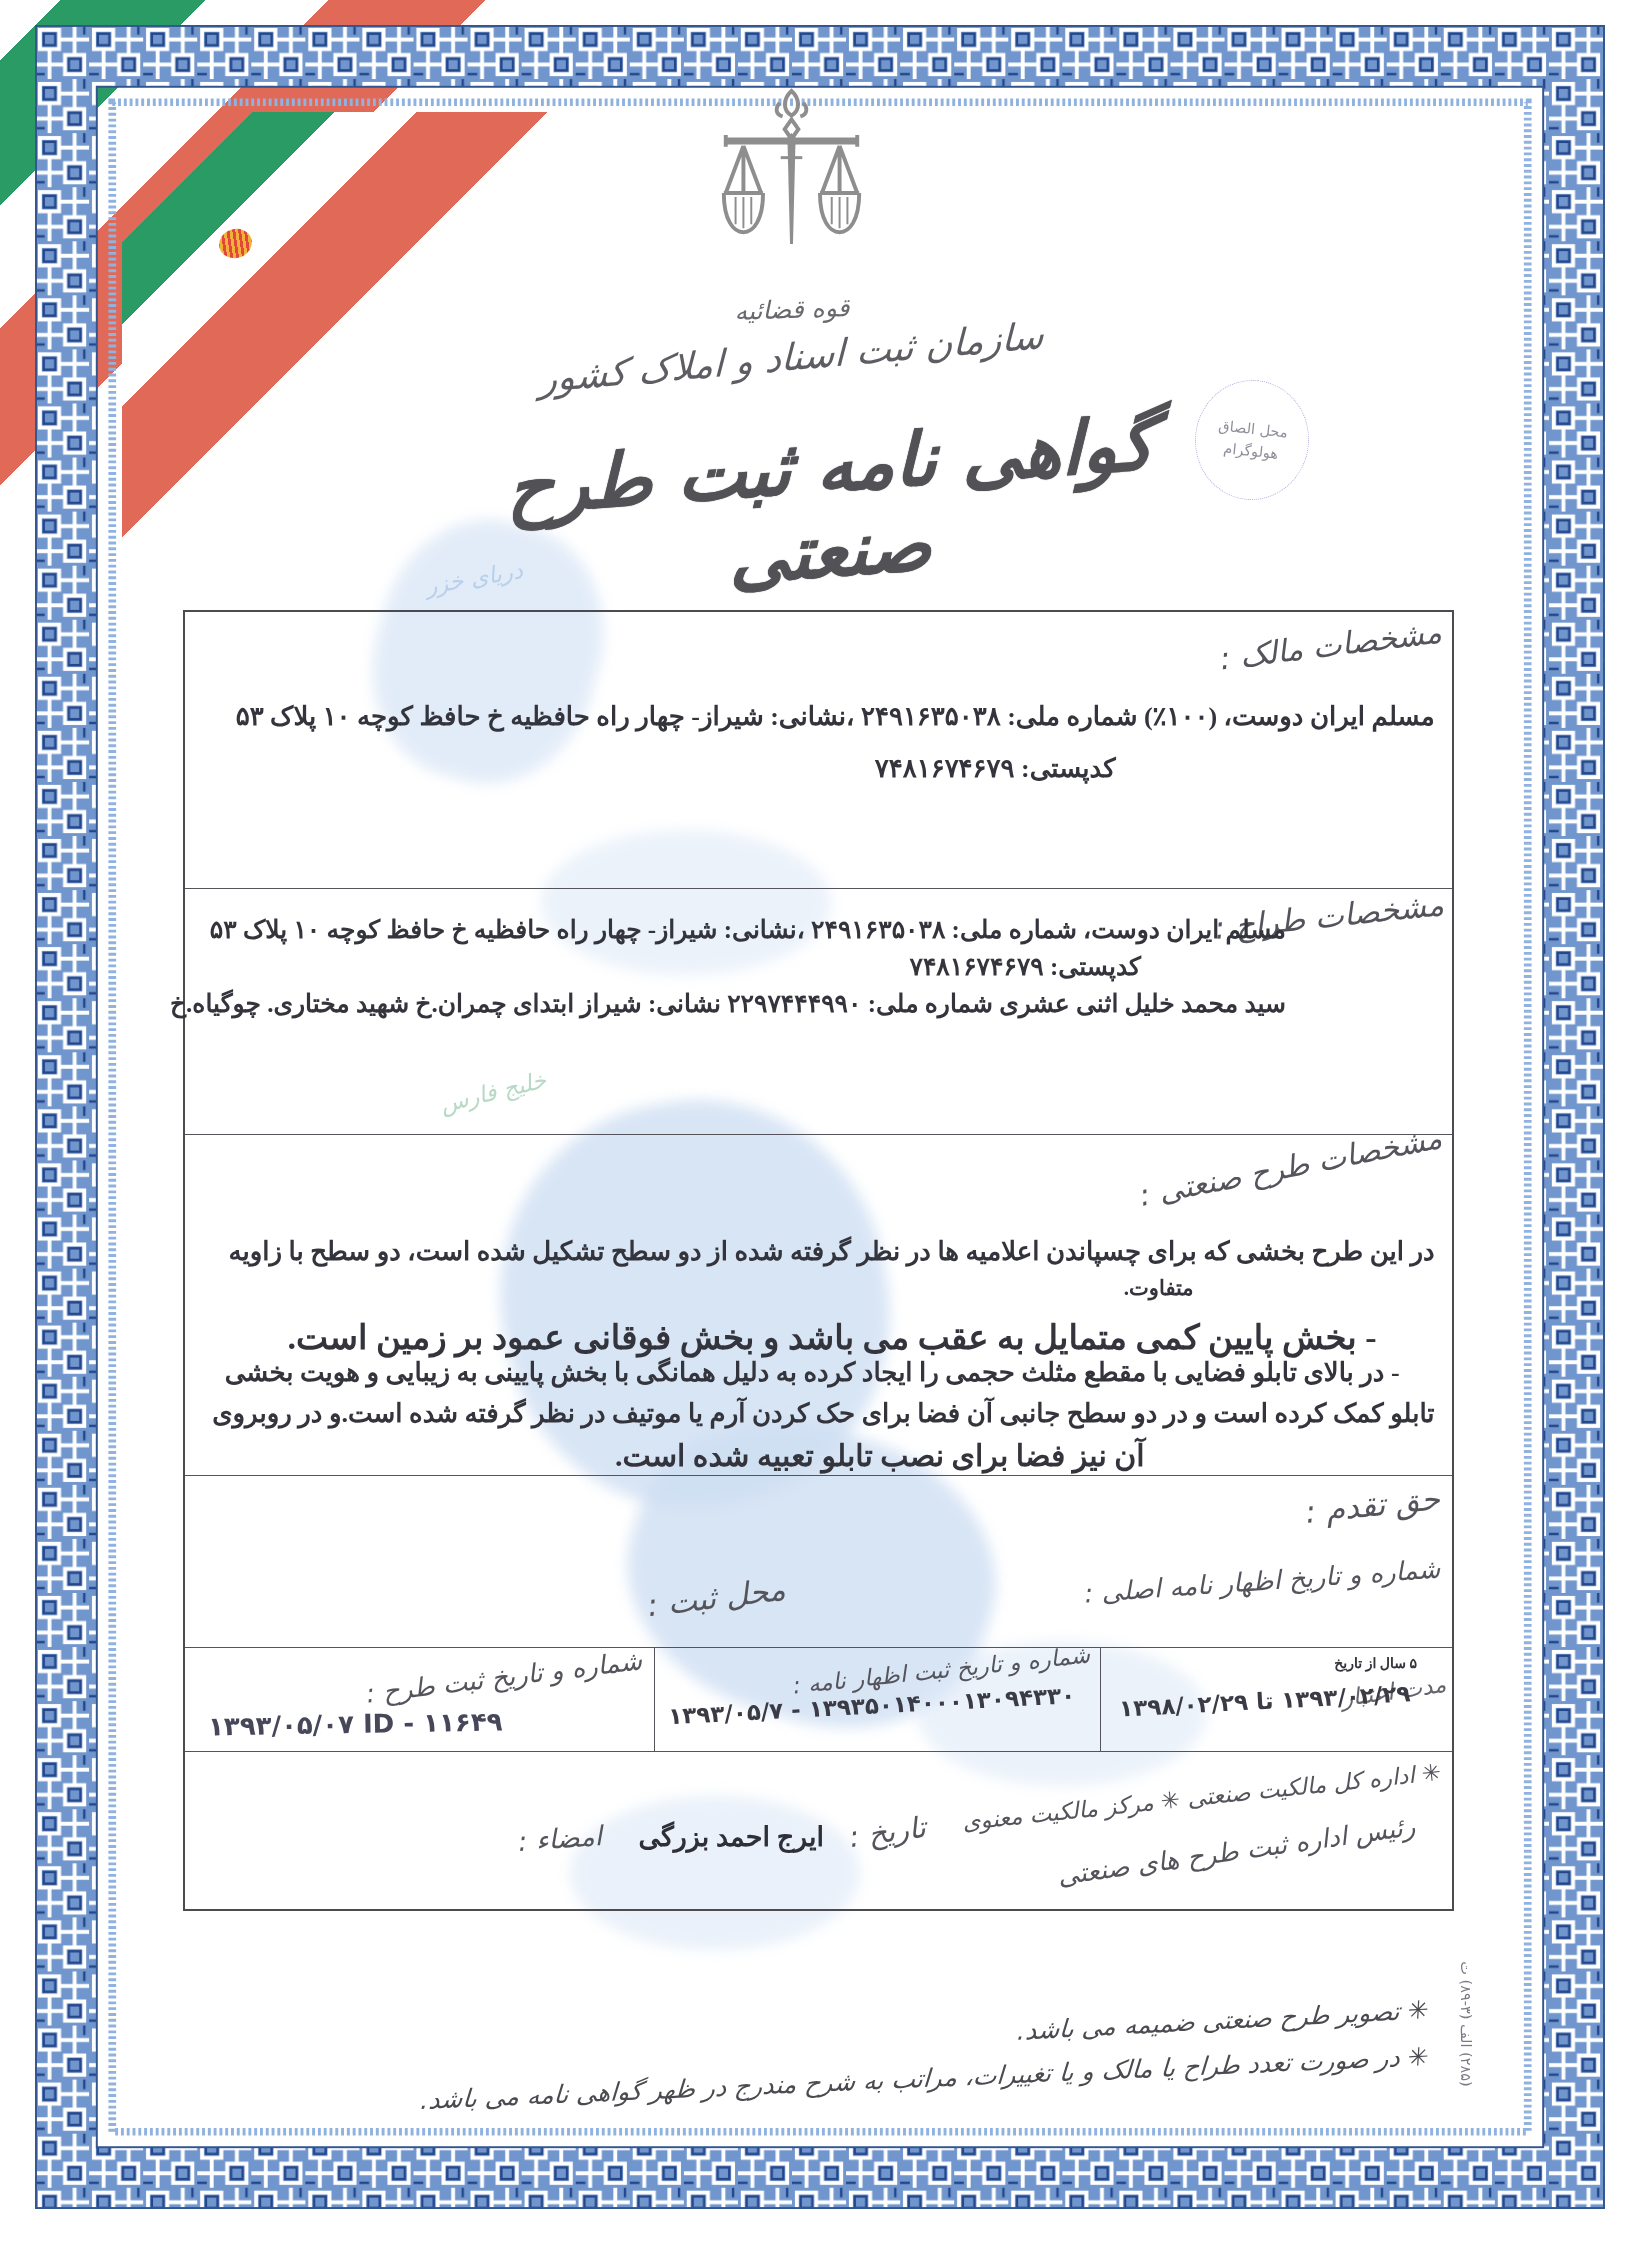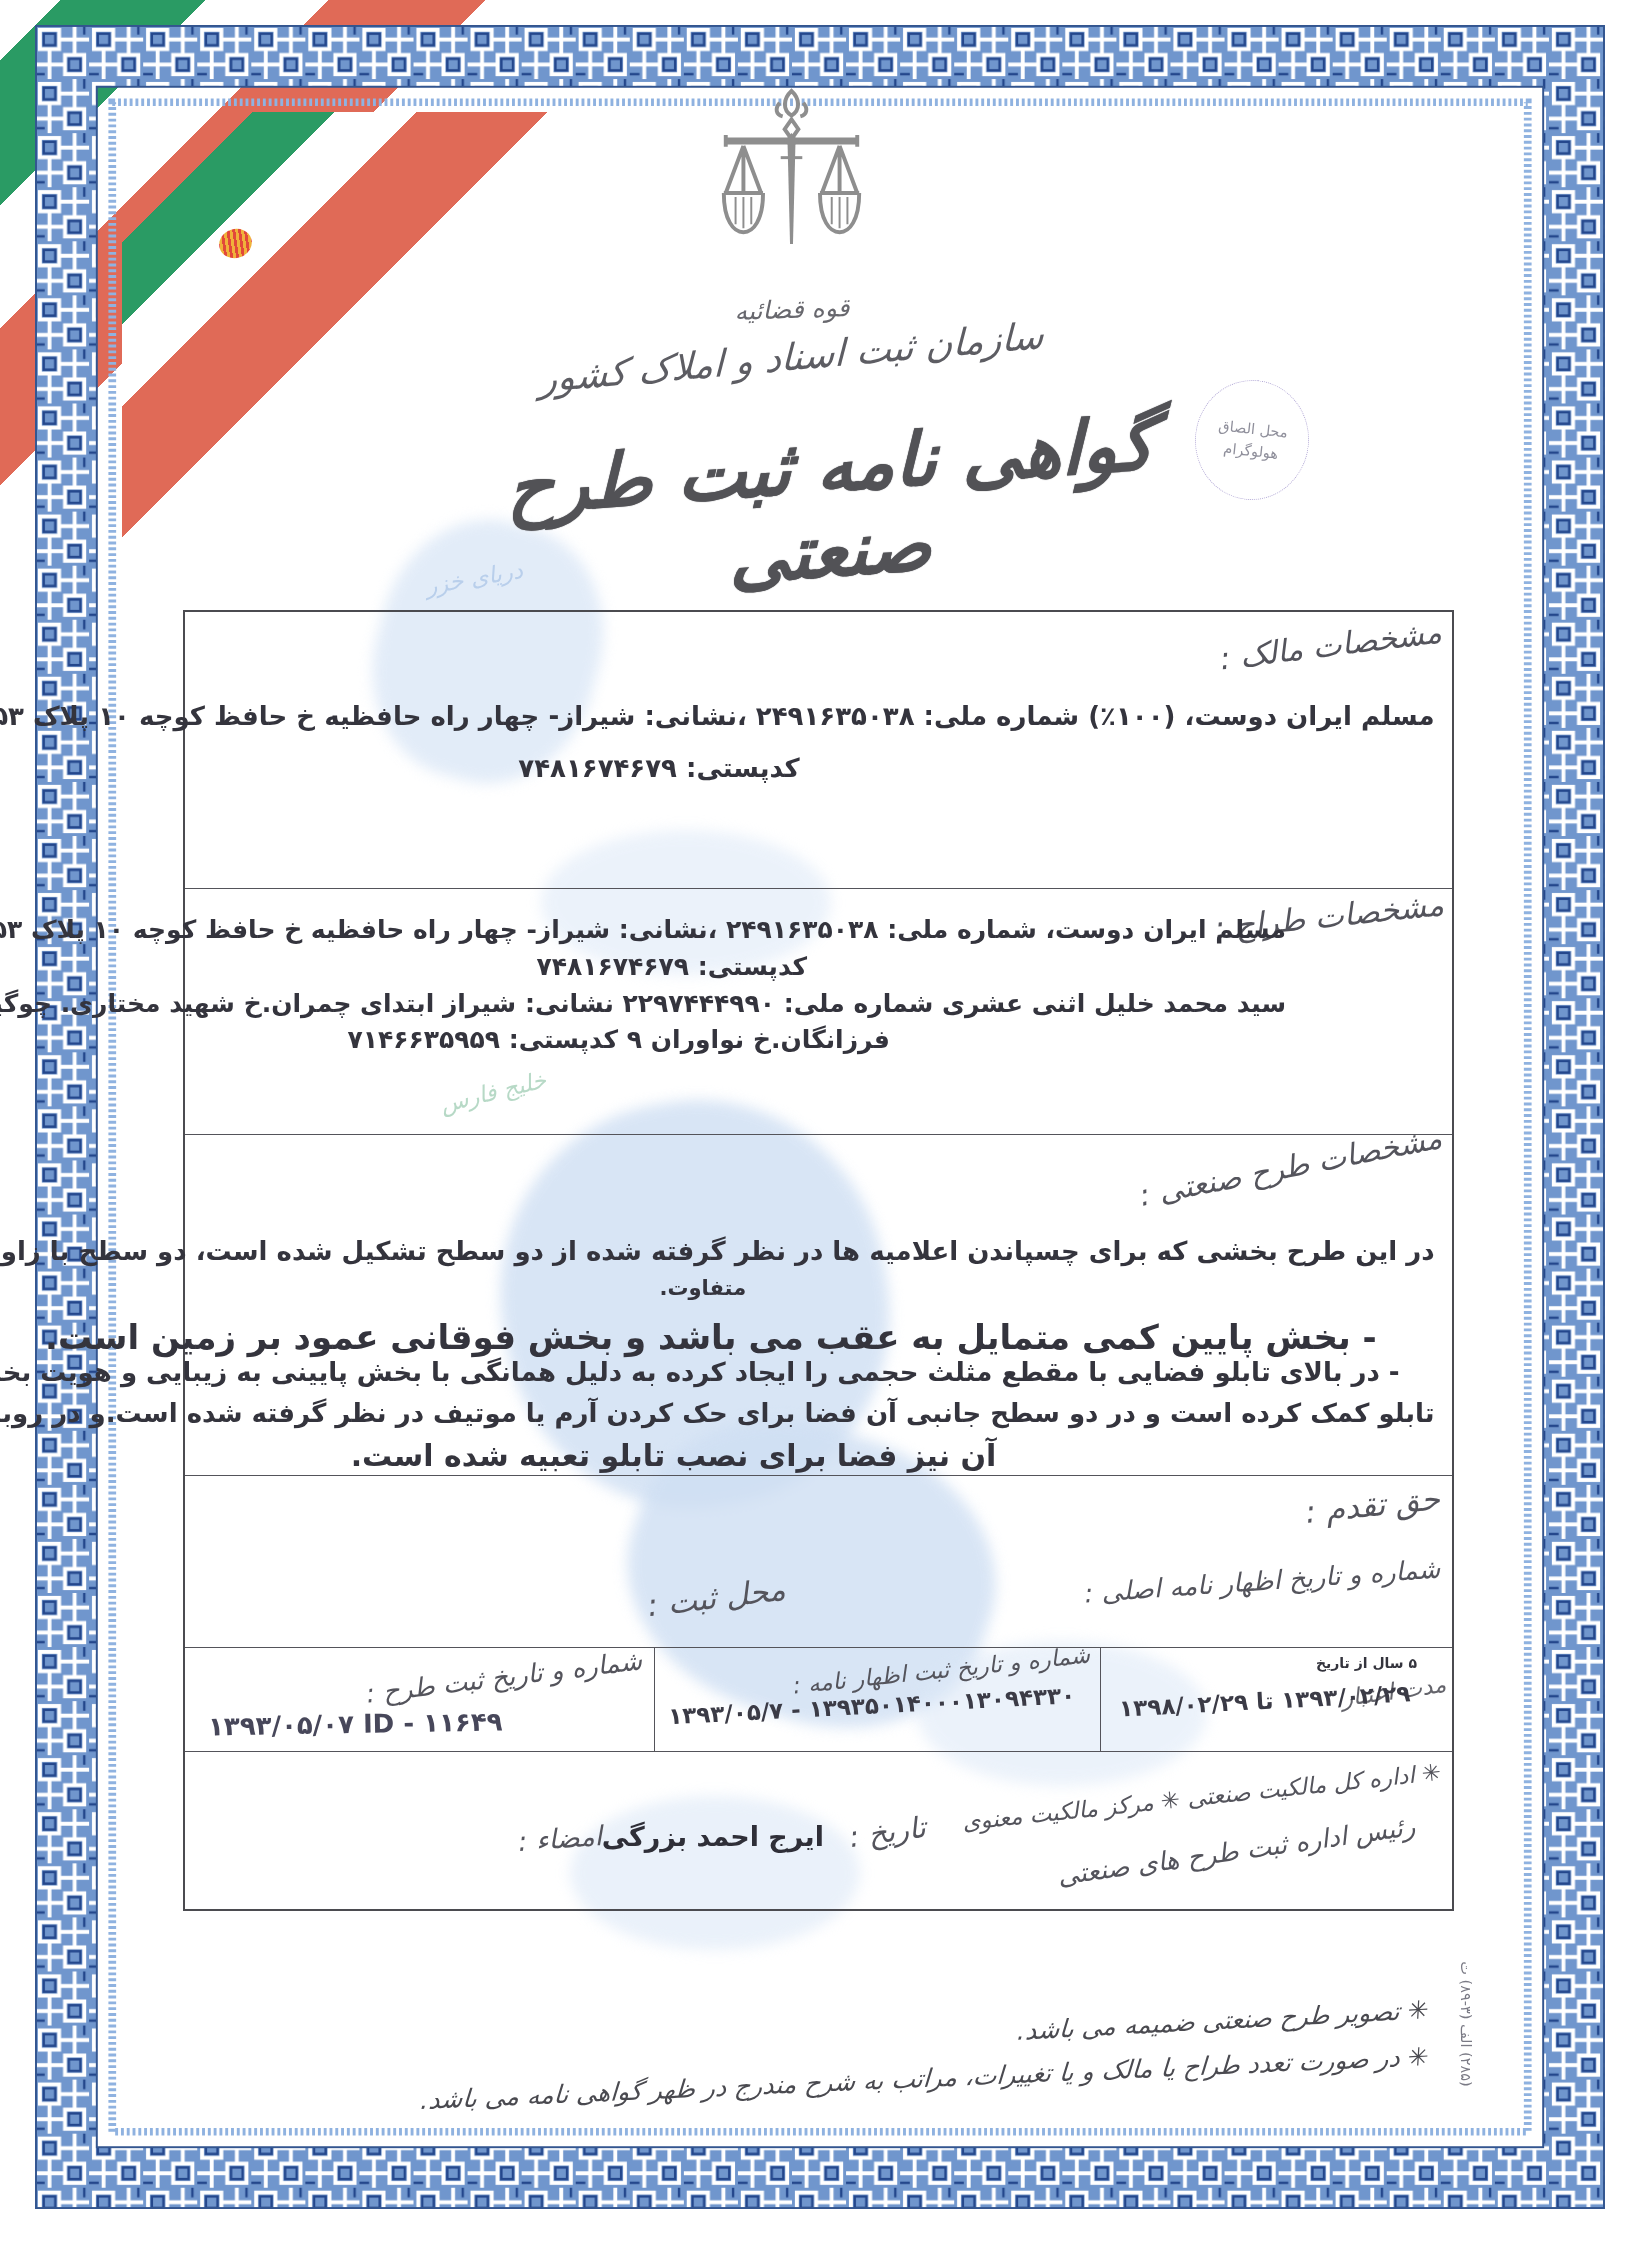--- a/index.html
+++ b/index.html
@@ -1,19 +1,19 @@
 <!DOCTYPE html>
 <html lang="fa"><head>
 <meta charset="utf-8">
 <style>
   html,body{margin:0;padding:0;}
   body{width:1641px;height:2257px;position:relative;background:#ffffff;
        font-family:"DejaVu Sans",sans-serif;overflow:hidden;}
   .abs{position:absolute;}
-  .txt{font-weight:bold;color:#34343d;direction:rtl;text-align:center;white-space:nowrap;}
+  .txt{font-weight:bold;color:#34343d;direction:rtl;text-align:right;white-space:nowrap;font-family:Liberation Serif, serif;}
   .script{color:#54545c;font-style:italic;white-space:nowrap;direction:rtl;font-weight:500;}
   .hand{color:#3b3b46;white-space:nowrap;font-weight:600;}
   .blob{position:absolute;filter:blur(6.8px);}
   .divider{position:absolute;left:0;right:0;border-top:1.9px solid #54545a;}
   .vline{position:absolute;border-left:1.9px solid #54545a;}
 </style>
 </head>
 <body>
 
 <div class="abs" style="left:0;top:0;width:541px;height:541px;z-index:0;
@@ -103,21 +103,20 @@
   <div class="vline" style="left:915px;top:1035px;height:104px;"></div>
 
   <div class="abs script" style="right:9.7px;top:15.4px;font-size:31px;transform:rotate(-7deg);">مشخصات مالک :</div>
   <div class="abs txt" style="right:17.4px;left:17.4px;top:89px;font-size:26px;">مسلم ایران دوست، (۱۰۰٪)  شماره ملی: ۲۴۹۱۶۳۵۰۳۸  ،نشانی: شیراز- چهار راه حافظیه خ حافظ کوچه ۱۰ پلاک ۵۳</div>
   <div class="abs txt" style="right:17.4px;left:17.4px;top:141px;font-size:26px;padding-right:319px;">کدپستی: ۷۴۸۱۶۷۴۶۷۹</div>
 
   <div class="abs script" style="right:7.7px;top:286px;font-size:31px;transform:rotate(-6deg);">مشخصات طراح :</div>
   <div class="abs txt" style="right:166px;left:17.4px;top:303px;font-size:25px;">مسلم ایران دوست،  شماره ملی: ۲۴۹۱۶۳۵۰۳۸  ،نشانی: شیراز- چهار راه حافظیه خ حافظ کوچه ۱۰ پلاک ۵۳</div>
   <div class="abs txt" style="right:166px;left:17.4px;top:340px;font-size:25px;padding-right:145px;">کدپستی: ۷۴۸۱۶۷۴۶۷۹</div>
   <div class="abs txt" style="right:166px;left:17.4px;top:377px;font-size:25px;">سید محمد خلیل اثنی عشری شماره ملی: ۲۲۹۷۴۴۴۹۹۰ نشانی: شیراز ابتدای چمران.خ شهید مختاری. چوگیاه.خ</div>
-  <div class="abs txt" style="right:166px;left:17.4px;top:413px;font-size:25px;padding-right:251px;">فرزانگان.خ نواوران ۹ کدپستی: ۷۱۴۶۶۳۵۹۵۹</div>
 
   <div class="abs script" style="right:7.7px;top:537px;font-size:30px;transform:rotate(-11deg);">مشخصات طرح صنعتی :</div>
   <div class="abs txt" style="right:17.4px;left:17.4px;top:624px;font-size:26px;">در این طرح بخشی که برای چسپاندن اعلامیه ها در نظر گرفته شده از دو سطح تشکیل شده است، دو سطح با زاویه</div>
   <div class="abs txt" style="right:17.4px;left:27px;top:664px;font-size:21px;padding-right:241px;">متفاوت.</div>
   <div class="abs txt" style="right:17.4px;left:17.4px;top:705px;font-size:34px;padding-right:58px;">-   بخش پایین کمی متمایل به عقب می باشد و بخش فوقانی عمود بر زمین است.</div>
   <div class="abs txt" style="right:17.4px;left:17.4px;top:745px;font-size:26px;padding-right:35px;">-   در بالای تابلو فضایی با مقطع مثلث حجمی را ایجاد کرده به دلیل همانگی با بخش پایینی به زیبایی و هویت بخشی</div>
   <div class="abs txt" style="right:17.4px;left:17.4px;top:786px;font-size:26px;">تابلو کمک کرده است و در دو سطح جانبی آن فضا برای حک کردن آرم یا موتیف در نظر گرفته شده است.و در روبروی</div>
   <div class="abs txt" style="right:17.4px;left:17.4px;top:826px;font-size:30px;padding-right:290px;">آن نیز فضا برای نصب تابلو تعبیه شده است.</div>
 
   <div class="abs script" style="right:11.6px;top:875px;font-size:31px;transform:rotate(-6deg);">حق تقدم :</div>

